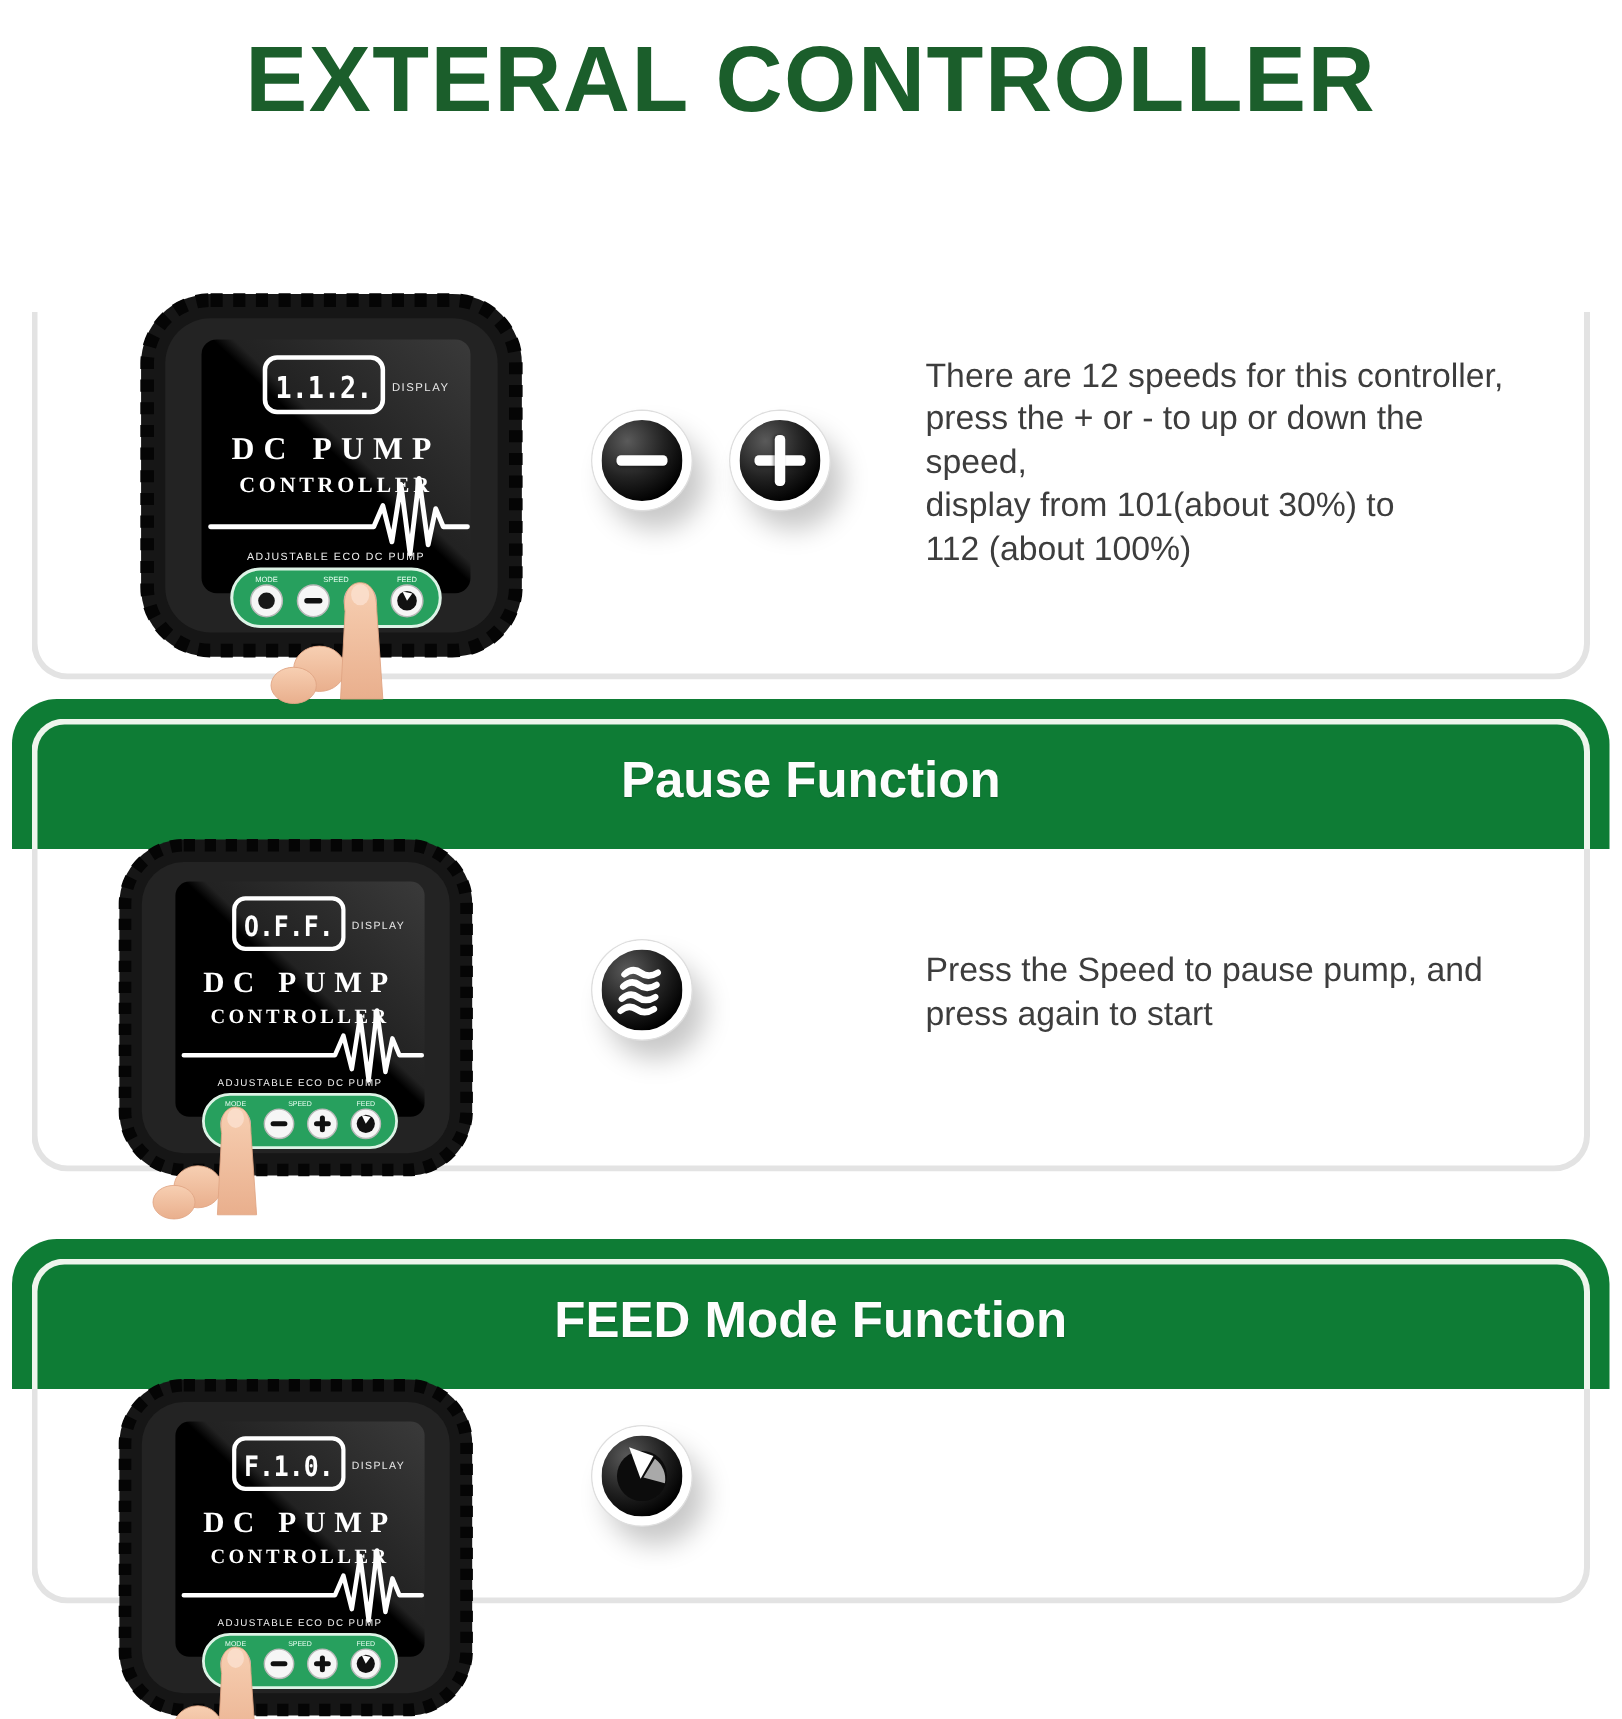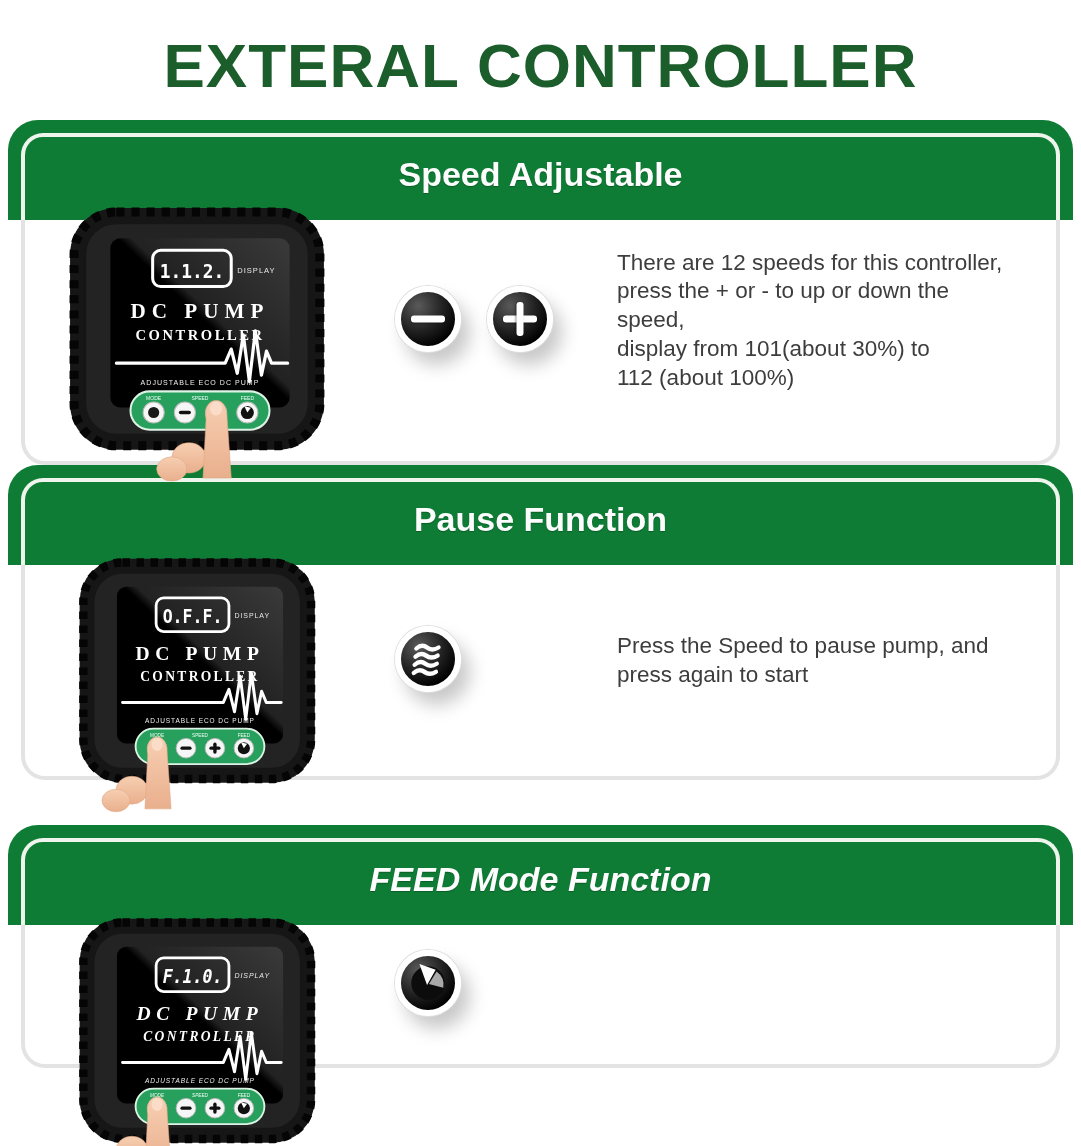--- a/index.html
+++ b/index.html
@@ -1,29 +1,29 @@
 <!DOCTYPE html>
 <html style="--title-green: #1b5e2b; --header-green: #0e7c35; --header-inset: #edf5ec; --card-border: #e3e3e3; --pill-green: #27a05e; --text-gray: #3d3d3d;"><head>
 <meta charset="utf-8">
 <style>
   html,body{margin:0;padding:0;}
   body{
     width:1081px;height:1146px;overflow:hidden;background:#fff;
     font-family:"Liberation Sans", sans-serif;position:relative;
   }
   .page-title{
-    margin:0;height:104px;line-height:100px;padding-top:16px;
+    margin:0;height:104px;line-height:100px;padding-top:4px;
     text-align:center;font-size:62px;font-weight:bold;letter-spacing:1px;
     color:var(--title-green,#1b5e2b);
   }
   .cards{margin:0 8px;}
   .card{position:relative;border-radius:30px;}
   .card--speed{height:345px;}
-  .card--pause{height:315px;}
-  .card--feed{height:243px;margin-top:45px;font-style:italic;}
+  .card--pause{height:315px;margin-top:13px;}
+  .card--feed{height:243px;margin-top:45px;}
   .card-header{
     height:100px;background:var(--header-green,#0e7c35);
     border-radius:30px 30px 0 0;position:relative;
     display:flex;align-items:center;justify-content:center;
   }
   .chrome{
     position:absolute;left:13px;right:13px;top:13px;bottom:0;
     border:4px solid var(--header-inset,#edf5ec);border-bottom:none;
     border-radius:22px 22px 0 0;pointer-events:none;
   }
@@ -49,36 +49,32 @@
     position:relative;width:54px;height:54px;border-radius:50%;flex:none;
     border:6px solid #fff;
     background:radial-gradient(circle at 32% 26%, #5a5a5a 0%, #222 45%, #000 78%);
     box-shadow:0 0 0 1px #dedede, 9px 13px 18px rgba(0,0,0,.22);
     display:flex;align-items:center;justify-content:center;
   }
   .bar{position:absolute;left:50%;top:50%;width:34px;height:7px;background:#fff;border-radius:3px;
        transform:translate(-50%,-50%);box-shadow:0 1px 2px rgba(0,0,0,.45);}
   .bar.vert{transform:translate(-50%,-50%) rotate(90deg);}
   .glyph{width:42px;height:42px;}
-  .device-slot{position:absolute;left:56px;top:84px;width:272px;z-index:4;line-height:0;}
+  .device-slot{position:absolute;left:80px;top:84px;width:272px;z-index:4;line-height:0;}
   .card--pause .device-slot,.card--feed .device-slot{left:66px;top:90px;width:252px;}
   .device-slot svg{width:100%;height:auto;overflow:visible;}
 </style>
 </head>
 <body>
 
 <h1 class="page-title">EXTERAL CONTROLLER</h1>
 
 <main class="cards">
 
   <section class="card card--speed">
-    <header class="card-header">
-      <div class="chrome"></div>
-      <h2 class="section-title">Speed Adjustable</h2>
-    </header>
     <div class="card-body">
       <div class="device-spacer"></div>
       <div class="icon-zone">
         <div class="round-icon">
             <span class="bar"></span>
           </div>
         <div class="round-icon">
             <span class="bar"></span>
             <span class="bar vert"></span>
           </div>

